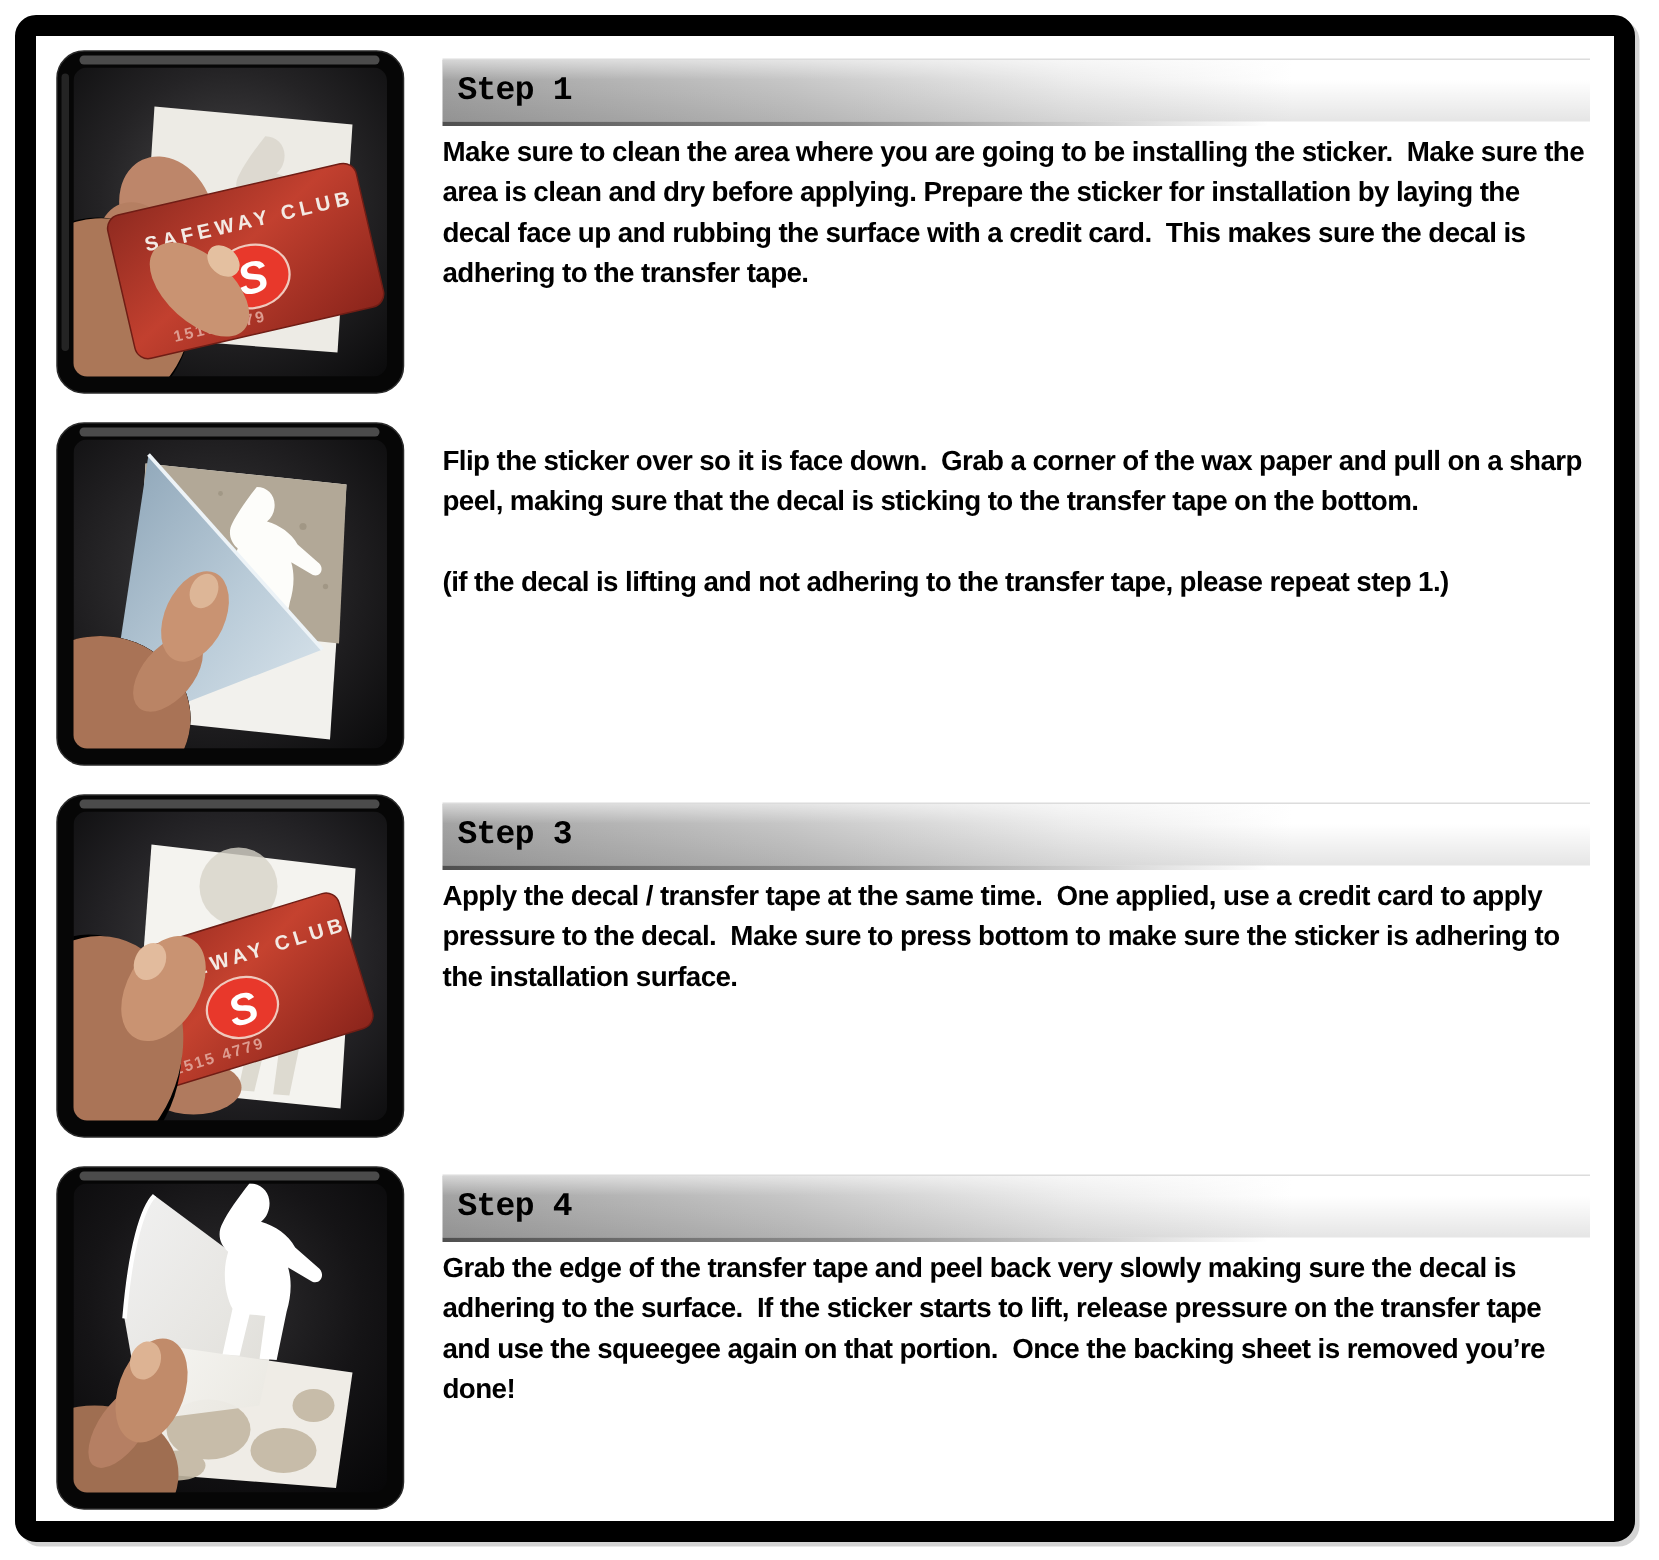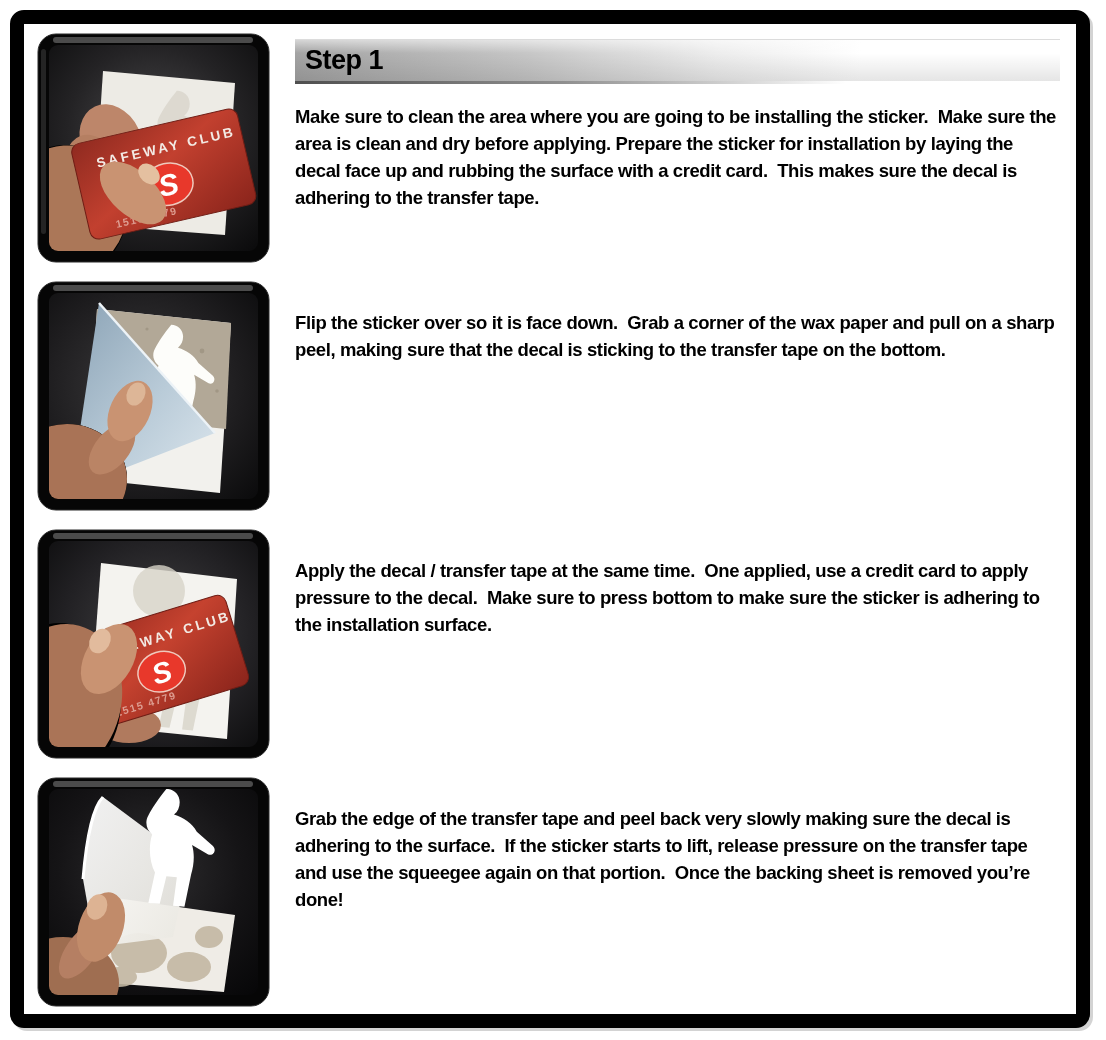--- a/index.html
+++ b/index.html
@@ -24,23 +24,23 @@
     padding-left:10px; box-sizing:border-box;
     border-top:1px solid #dcdcdc;
     background:
       linear-gradient(to bottom, rgba(255,255,255,.55) 0%, rgba(255,255,255,0) 32%, rgba(0,0,0,.10) 100%),
       linear-gradient(to right, #a3a3a3 0%, #c6c6c6 30%, #ededed 55%, #ffffff 74%);
   }
   .bar::after {
     content:""; position:absolute; left:0; right:0; bottom:-3px; height:3px;
     background:linear-gradient(to right, #4f4f4f 0%, #8f8f8f 35%, rgba(255,255,255,0) 72%);
   }
-  .bar-label { font-size:27px; font-weight:bold; color:#000; letter-spacing:-0.5px; }
+  .bar-label { font-size:22px; font-weight:bold; color:#000; letter-spacing:-0.5px;font-family:Liberation Mono, monospace; }
   .body-text {
-    margin:22px 0 0 0; color:#000;
+    margin:6px 0 0 0; color:#000;
     font-size:18.5px; line-height:27px; font-weight:bold;
     letter-spacing:-0.4px; white-space:pre-wrap;
   }
   .note { margin-top:27px; }
   .note:empty { display:none; }
   .svg-label { font-weight:bold; }
 </style>
 </head>
 <body>
 
@@ -139,20 +139,21 @@
           <ellipse cx="30" cy="198" rx="60" ry="55" fill="#a9males2"></ellipse>
           <ellipse cx="30" cy="198" rx="60" ry="55" fill="#a97356"></ellipse>
           <ellipse cx="75" cy="168" rx="17" ry="30" fill="#ba8465" transform="rotate(40 75 168)"></ellipse>
           <ellipse cx="93" cy="130" rx="20" ry="32" fill="#c99372" transform="rotate(25 93 130)"></ellipse>
           <ellipse cx="99" cy="113" rx="9" ry="12" fill="#ddb697" transform="rotate(25 99 113)"></ellipse>
         </g>
       </svg>
     </div>
     <div class="content">
       <p class="body-text">Flip the sticker over so it is face down.  Grab a corner of the wax paper and pull on a sharp peel, making sure that the decal is sticking to the transfer tape on the bottom.</p>
+      <p class="body-text note">(if the decal is lifting and not adhering to the transfer tape, please repeat step 1.)</p>
     </div>
   </div>
 
   <div class="row">
     <div class="photo" aria-label="Hand pressing the decal onto the surface with a red Safeway Club card">
       <svg width="233" height="230" viewBox="0 0 233 230">
         <defs>
           <radialGradient id="p3bg" cx="52%" cy="45%" r="78%">
             <stop offset="0%" stop-color="#434244"></stop>
               <stop offset="58%" stop-color="#222124"></stop>
@@ -187,20 +188,23 @@
             <text x="-56" y="39" font-size="10.5" letter-spacing="1.5" fill="#dd9c90" class="svg-label">1515 4779</text>
           </g>
           <ellipse cx="22" cy="172" rx="62" ry="78" fill="#aa males"></ellipse>
           <ellipse cx="22" cy="172" rx="62" ry="78" fill="#aa7457" transform="rotate(15 22 172)"></ellipse>
           <ellipse cx="72" cy="130" rx="24" ry="38" fill="#c99372" transform="rotate(30 72 130)"></ellipse>
           <ellipse cx="63" cy="112" rx="10" ry="13" fill="#e2bb9d" transform="rotate(30 63 112)"></ellipse>
         </g>
       </svg>
     </div>
     <div class="content">
+      <div class="bar">
+        <span class="bar-label">Step 3</span>
+      </div>
       <p class="body-text">Apply the decal / transfer tape at the same time.  One applied, use a credit card to apply pressure to the decal.  Make sure to press bottom to make sure the sticker is adhering to the installation surface.</p>
 
     </div>
   </div>
 
   <div class="row">
     <div class="photo" aria-label="Hand slowly peeling the transfer tape away leaving the white bigfoot decal applied">
       <svg width="233" height="230" viewBox="0 0 233 230">
         <defs>
           <radialGradient id="p4bg" cx="48%" cy="40%" r="80%">
@@ -233,18 +237,21 @@
             <path fill="#ffffff" d="M52,2 C60,2 66,8 66,16 C66,21 64,26 60,29 C70,32 79,38 84,47 L101,62 C105,66 102,73 96,71 L79,61 C82,71 81,82 78,92 L71,126 L59,125 L63,95 L52,94 L45,123 L33,122 L40,90 C34,79 33,62 37,50 C31,45 29,37 33,30 C37,22 44,12 52,2 Z"></path>
           </g>
           <ellipse cx="26" cy="206" rx="56" ry="46" fill="#9f6e51"></ellipse>
           <ellipse cx="44" cy="174" rx="15" ry="32" fill="#b57f63" transform="rotate(35 44 174)"></ellipse>
           <ellipse cx="64" cy="150" rx="22" ry="36" fill="#c18b6a" transform="rotate(20 64 150)"></ellipse>
           <ellipse cx="60" cy="130" rx="10" ry="13" fill="#ddb393" transform="rotate(20 60 130)"></ellipse>
         </g>
       </svg>
     </div>
     <div class="content">
+      <div class="bar">
+        <span class="bar-label">Step 4</span>
+      </div>
       <p class="body-text">Grab the edge of the transfer tape and peel back very slowly making sure the decal is adhering to the surface.  If the sticker starts to lift, release pressure on the transfer tape and use the squeegee again on that portion.  Once the backing sheet is removed you’re done!</p>
 
     </div>
   </div>
 
 </div>
 
 </body></html>

